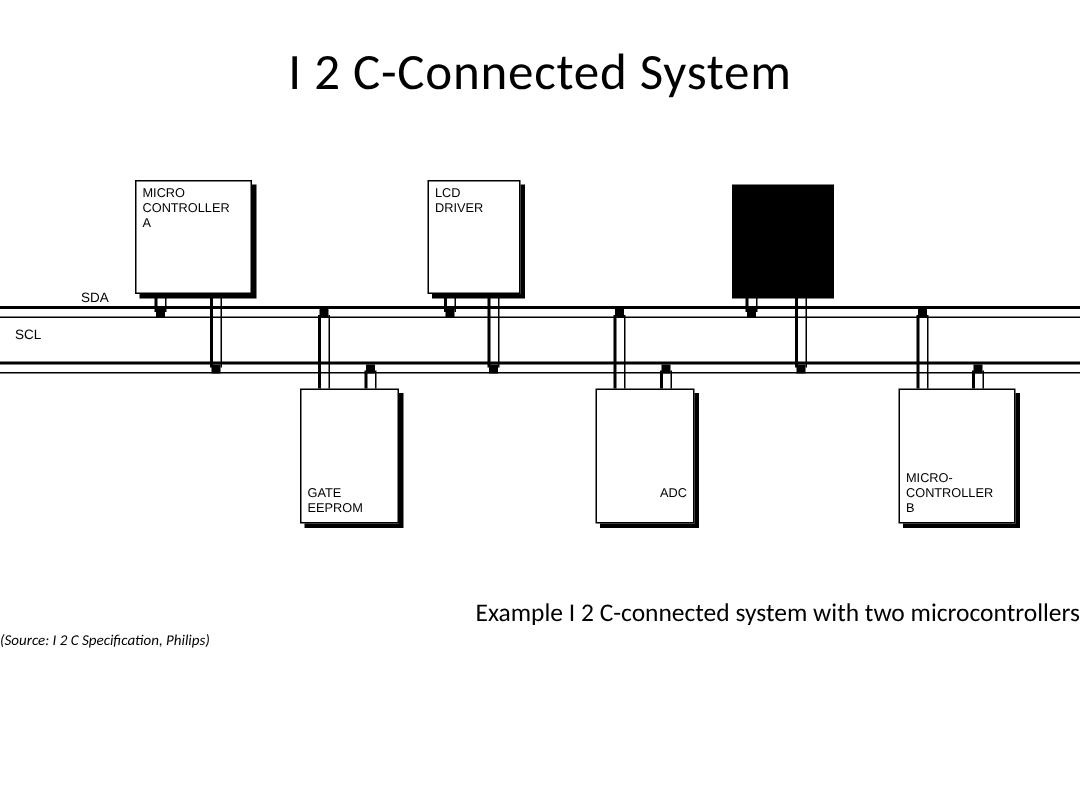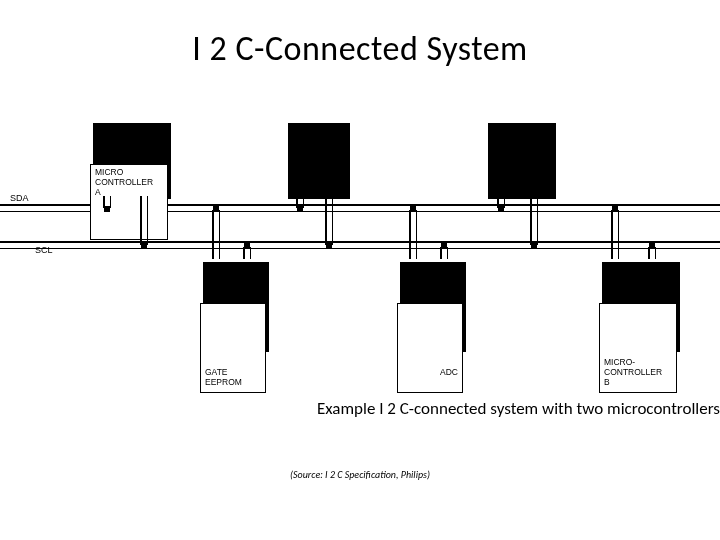--- a/index.html
+++ b/index.html
@@ -31,54 +31,52 @@
       top: 398px;
       width: 720px;
       text-align: right;
       font-size: 17px;
       color: #000;
     }
     .source {
       position: absolute;
       top: 420px;
       width: 720px;
-      text-align: center;
+      text-align: left;
       font-size: 10px;
       font-style: italic;
       color: #000;
-      margin-top: 48px;
     }
     
     .bus { position: absolute; left: 0; height: 8px; width: 720px; }
     .bus .line { position:absolute; left:0; width:100%; height:1.5px; background:#000; }
     .bus .line.top { top:0; }
     .bus .line.bot { bottom:0; }
     .bus-sda { top: 86px; }
     .bus-scl { top: 123px; }
     .bus-label {
       position: absolute;
       left: 10px;
       font-size: 9px;
       font-family: Arial, sans-serif;
       color:#000;
     }
-    .sda-label { top: 75px; }
-    .scl-label { top: 127px; margin-left: 25px; }
+    .sda-label { top: 75px; margin-left: 44px; }
+    .scl-label { top: 100px; }
     
     .box {
       position: absolute;
       background: #fff;
       border: 1.5px solid #000;
       font-family: Arial, sans-serif;
       font-size: 8.5px;
       line-height: 1.15;
       padding: 3px 4px;
       white-space: pre-line;
       color:#000;
-      margin-top:44px;
     }
     .shadow {
       position: absolute;
       background: #000;
     }
     
     .tap {
       position:absolute;
       width:6px; height:6px; background:#000;
     }
@@ -119,20 +117,22 @@
       <div class="v r"></div>
     </div>
   <div class="tap" style="left:104px; top:88px;"></div>
   <div class="conn" style="left:140px; top:78px; height:49px;">
       <div class="v l"></div>
       <div class="v r"></div>
     </div>
   <div class="tap" style="left:141px; top:125px;"></div>
 
   <div class="shadow" style="left:288px; top:5px; width:62px; height:76px;"></div>
+  <div class="box" style="left:285px; top:2px; width:62px; height:76px;">LCD
+DRIVER</div>
   <div class="conn" style="left:296px; top:78px; height:12px;">
       <div class="v l"></div>
       <div class="v r"></div>
     </div>
   <div class="tap" style="left:297px; top:88px;"></div>
   <div class="conn" style="left:325px; top:78px; height:49px;">
       <div class="v l"></div>
       <div class="v r"></div>
     </div>
   <div class="tap" style="left:326px; top:125px;"></div>

